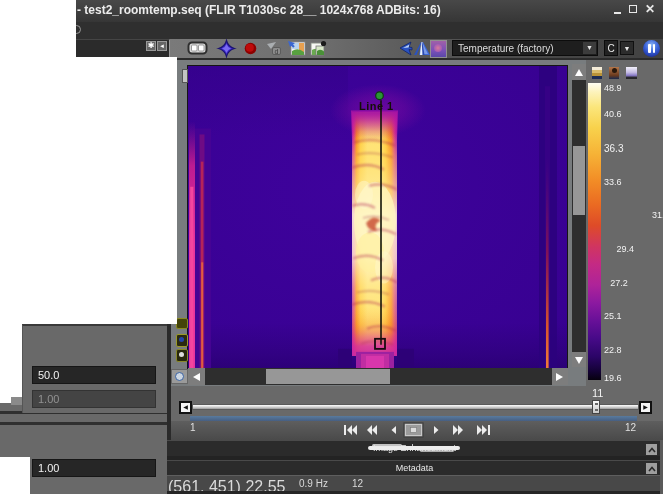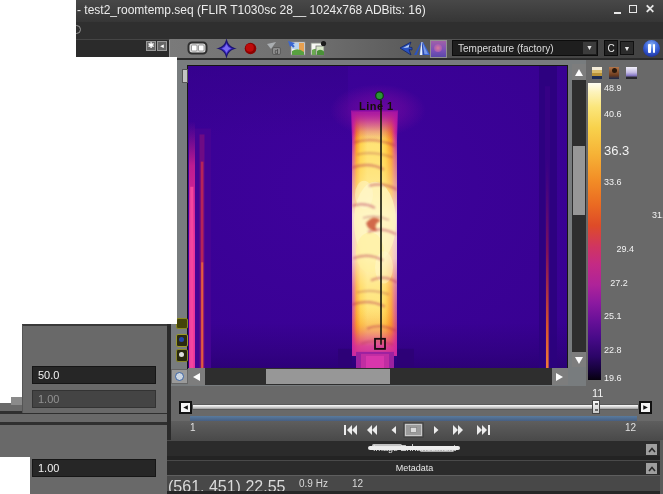--- a/index.html
+++ b/index.html
@@ -5,21 +5,21 @@
 html,body{margin:0;padding:0;background:#fff;}
 #stage{position:relative;width:663px;height:494px;overflow:hidden;background:#fff;
   font-family:"Liberation Sans",sans-serif;-webkit-font-smoothing:antialiased;}
 .abs{position:absolute;}
 </style>
 </head>
 <body>
 <div id="stage">
 
 <div class="abs" style="left:76px;top:0;width:587px;height:22px;background:linear-gradient(#484848,#363636);"></div>
-<div class="abs" style="left:77px;top:3px;width:440px;height:14px;font-size:12px;font-weight:normal;color:#ececec;white-space:nowrap;">- test2_roomtemp.seq (FLIR T1030sc 28__ 1024x768 ADBits: 16)</div>
+<div class="abs" style="left:77px;top:3px;width:440px;height:14px;font-size:12px;font-weight:bold;color:#ececec;white-space:nowrap;">- test2_roomtemp.seq (FLIR T1030sc 28__ 1024x768 ADBits: 16)</div>
 
 <div class="abs" style="left:614px;top:12px;width:7px;height:2px;background:#e8e8e8;"></div>
 <div class="abs" style="left:629px;top:5px;width:6px;height:6px;border:1.8px solid #e8e8e8;"></div>
 <div class="abs" style="left:645px;top:3px;width:12px;height:12px;color:#e8e8e8;font-size:12px;font-weight:bold;line-height:12px;">✕</div>
 
 <div class="abs" style="left:76px;top:22px;width:587px;height:17px;background:#2f2f2f;overflow:hidden;">
       <div style="position:absolute;left:-4px;top:3px;width:7px;height:7px;border-radius:50%;border:1.5px solid #9a9a9a;"></div>
     </div>
 
 <div class="abs" style="left:76px;top:39px;width:93px;height:17px;background:#2b2b2b;border-top:1px solid #454545;border-right:1px solid #9a9a9a;"></div>
@@ -261,21 +261,21 @@
 <div class="abs" style="left:626px;top:67px;width:11px;height:12px;background:linear-gradient(#f2f0fa,#c4bce4 45%,#8a7cc8 70%,#26262a 88%);"></div>
 
 <div class="abs" style="left:588px;top:83px;width:13px;height:297px;background:linear-gradient(
   #fefdf2 0%, #fdf3bc 3%, #fbe67c 8%, #f8d24c 15%, #f6b236 24%,
   #f28c26 33%, #ea6a22 41%, #de4b28 48%, #d03560 55%, #c42a84 61%,
   #ae2399 68%, #8c19a0 74%, #681098 80%, #470a88 86%, #2c0568 92%,
   #140236 97%, #06010e 100%);"></div>
 
 <div class="abs" style="left:604px;top:83px;width:30px;font-size:9px;color:#f2f2f2;">48.9</div>
 <div class="abs" style="left:604px;top:109px;width:30px;font-size:9px;color:#f2f2f2;">40.6</div>
-<div class="abs" style="left:604px;top:143px;width:30px;font-size:13px;color:#f2f2f2;">36.3</div>
+<div class="abs" style="left:604px;top:143px;width:30px;font-size:10px;color:#f2f2f2;">36.3</div>
 <div class="abs" style="left:604px;top:177px;width:30px;font-size:9px;color:#f2f2f2;">33.6</div>
 <div class="abs" style="left:604px;top:210px;width:30px;font-size:9px;color:#f2f2f2;margin-left:48px;">31.5</div>
 <div class="abs" style="left:604px;top:244px;width:30px;font-size:9px;color:#f2f2f2;text-align:right;">29.4</div>
 <div class="abs" style="left:604px;top:278px;width:30px;font-size:9px;color:#f2f2f2;text-align:center;">27.2</div>
 <div class="abs" style="left:604px;top:311px;width:30px;font-size:9px;color:#f2f2f2;">25.1</div>
 <div class="abs" style="left:604px;top:345px;width:30px;font-size:9px;color:#f2f2f2;">22.8</div>
 <div class="abs" style="left:604px;top:373px;width:30px;font-size:9px;color:#f2f2f2;">19.6</div>
 
 <div class="abs" style="left:592px;top:387px;width:20px;font-size:11px;color:#f2f2f2;">11</div>
 

